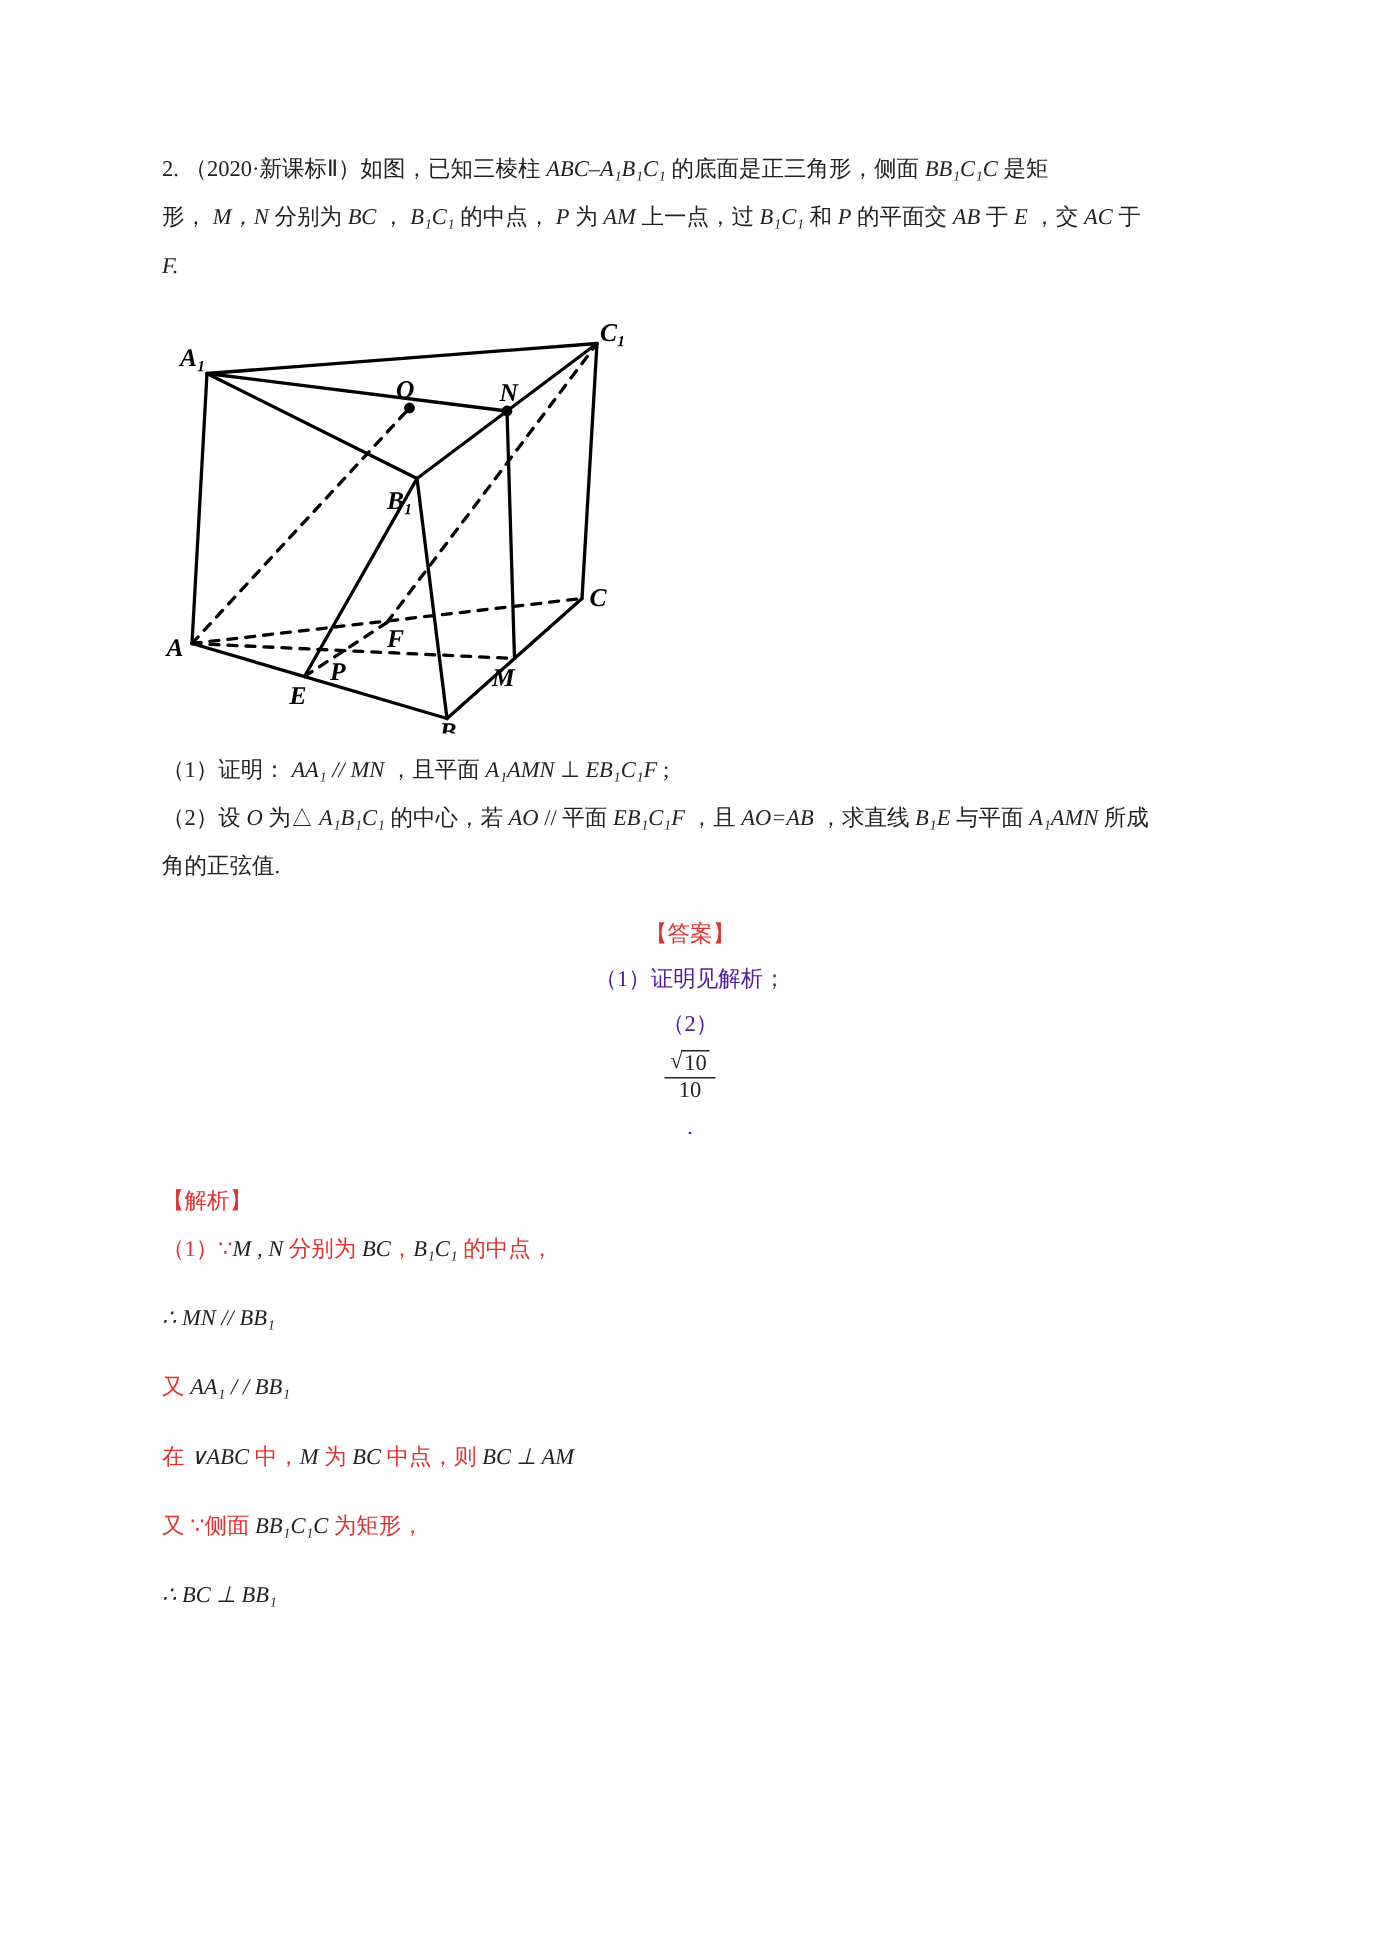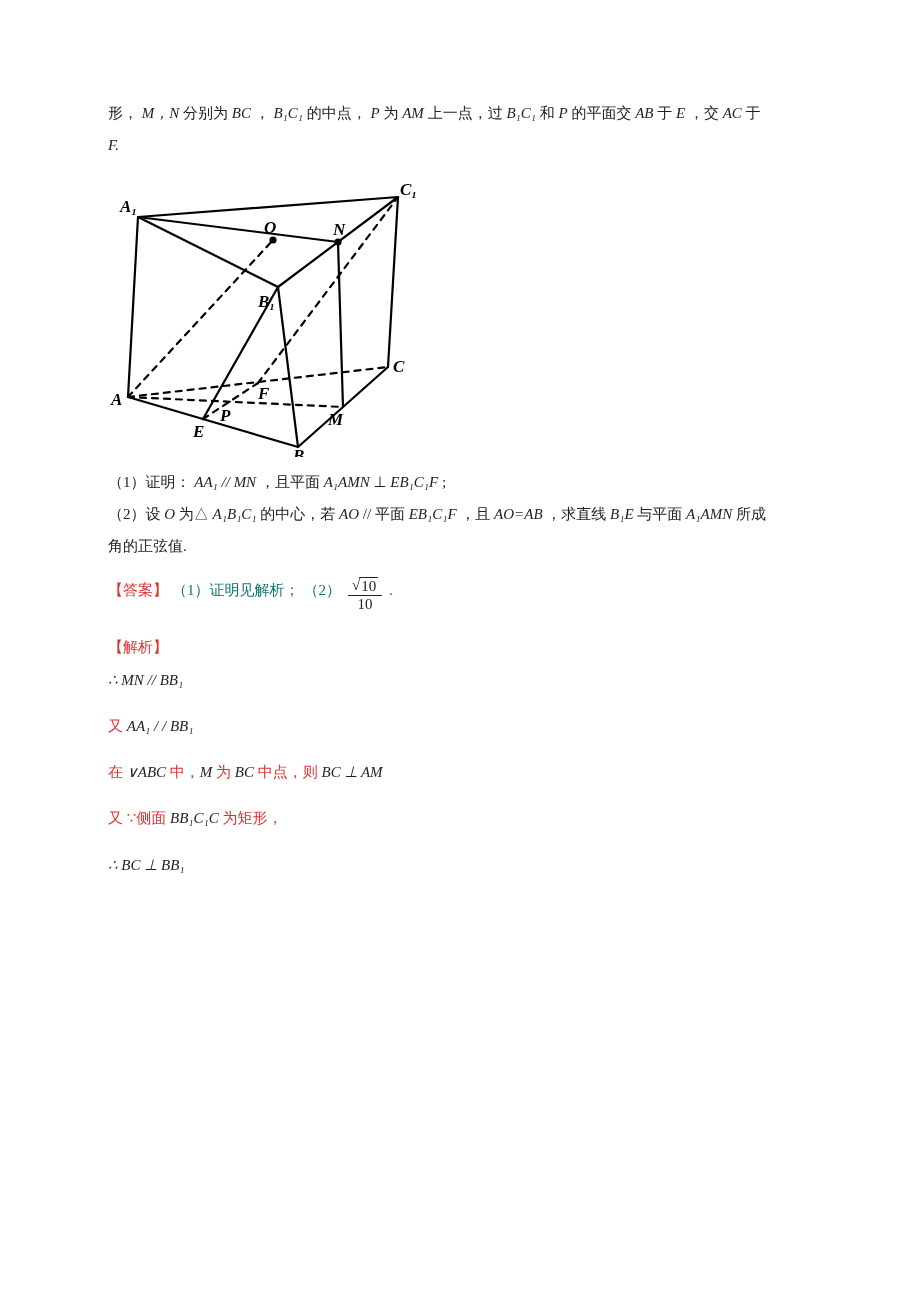--- a/index.html
+++ b/index.html
@@ -17,28 +17,30 @@
   }
   .para {
     margin: 0 0 6px 0;
     text-align: justify;
   }
   .ital {
     font-family: "Times New Roman", serif;
     font-style: italic;
   }
   .red { color: #e03030; }
-  .blk { color: #0f766e; }
+  .blk { color: #4c1d95; }
   .figwrap {
     margin: 8px 0 12px 0;
   }
   .figwrap svg { display: block; }
   .answer-line {
     display: flex;
+    align-items: center;
     gap: 4px;
+    flex-direction: column;
   }
   .frac {
     display: inline-flex;
     flex-direction: column;
     align-items: center;
     font-family: "Times New Roman", serif;
     line-height: 1.1;
     vertical-align: middle;
     margin: 0 3px;
   }
@@ -59,20 +61,28 @@
   .sqrt .body { border-top: 1px solid #222; padding: 0 2px; }
   .soln p {
     margin: 0 0 20px 0;
   }
 </style>
 </head>
 <body>
 
 <div class="page">
 
+  <p class="para">
+    <span>2.</span>
+    <span>（2020·新课标Ⅱ）如图，已知三棱柱 </span>
+    <span class="ital">ABC–A₁B₁C₁</span>
+    <span> 的底面是正三角形，侧面 </span>
+    <span class="ital">BB₁C₁C</span>
+    <span> 是矩</span>
+  </p>
   <p class="para">
     <span>形，</span>
     <span class="ital">M，N</span>
     <span> 分别为 </span>
     <span class="ital">BC</span>
     <span>，</span>
     <span class="ital">B₁C₁</span>
     <span> 的中点，</span>
     <span class="ital">P</span>
     <span> 为 </span>
@@ -181,20 +191,21 @@
         </span>
       </span>
       <span class="den">10</span>
     </span>
     <span class="blk">.</span>
   </div>
 
   <p class="para red" style="">【解析】</p>
 
   <div class="soln" id="solution-body">
+      <p><span class="red">（1）</span><span class="red" style="font-family: &quot;Times New Roman&quot;, serif;">∵</span><span class="ital">M , N </span><span class="red">分别为 </span><span class="ital">BC</span><span class="red">，</span><span class="ital">B₁C₁ </span><span class="red">的中点，</span></p>
       <p><span class="ital">∴ MN // BB₁</span></p>
       <p><span class="red">又 </span><span class="ital">AA₁ / / BB₁</span></p>
       <p><span class="red">在 </span><span class="ital">∨ABC </span><span class="red">中，</span><span class="ital">M </span><span class="red">为 </span><span class="ital">BC </span><span class="red">中点，则 </span><span class="ital">BC ⊥ AM</span></p>
       <p><span class="red">又 </span><span class="red" style="font-family: &quot;Times New Roman&quot;, serif;">∵</span><span class="red">侧面 </span><span class="ital">BB₁C₁C </span><span class="red">为矩形，</span></p>
       <p><span class="ital">∴ BC ⊥ BB₁</span></p>
     </div>
 
 </div>
 
 </body></html>

